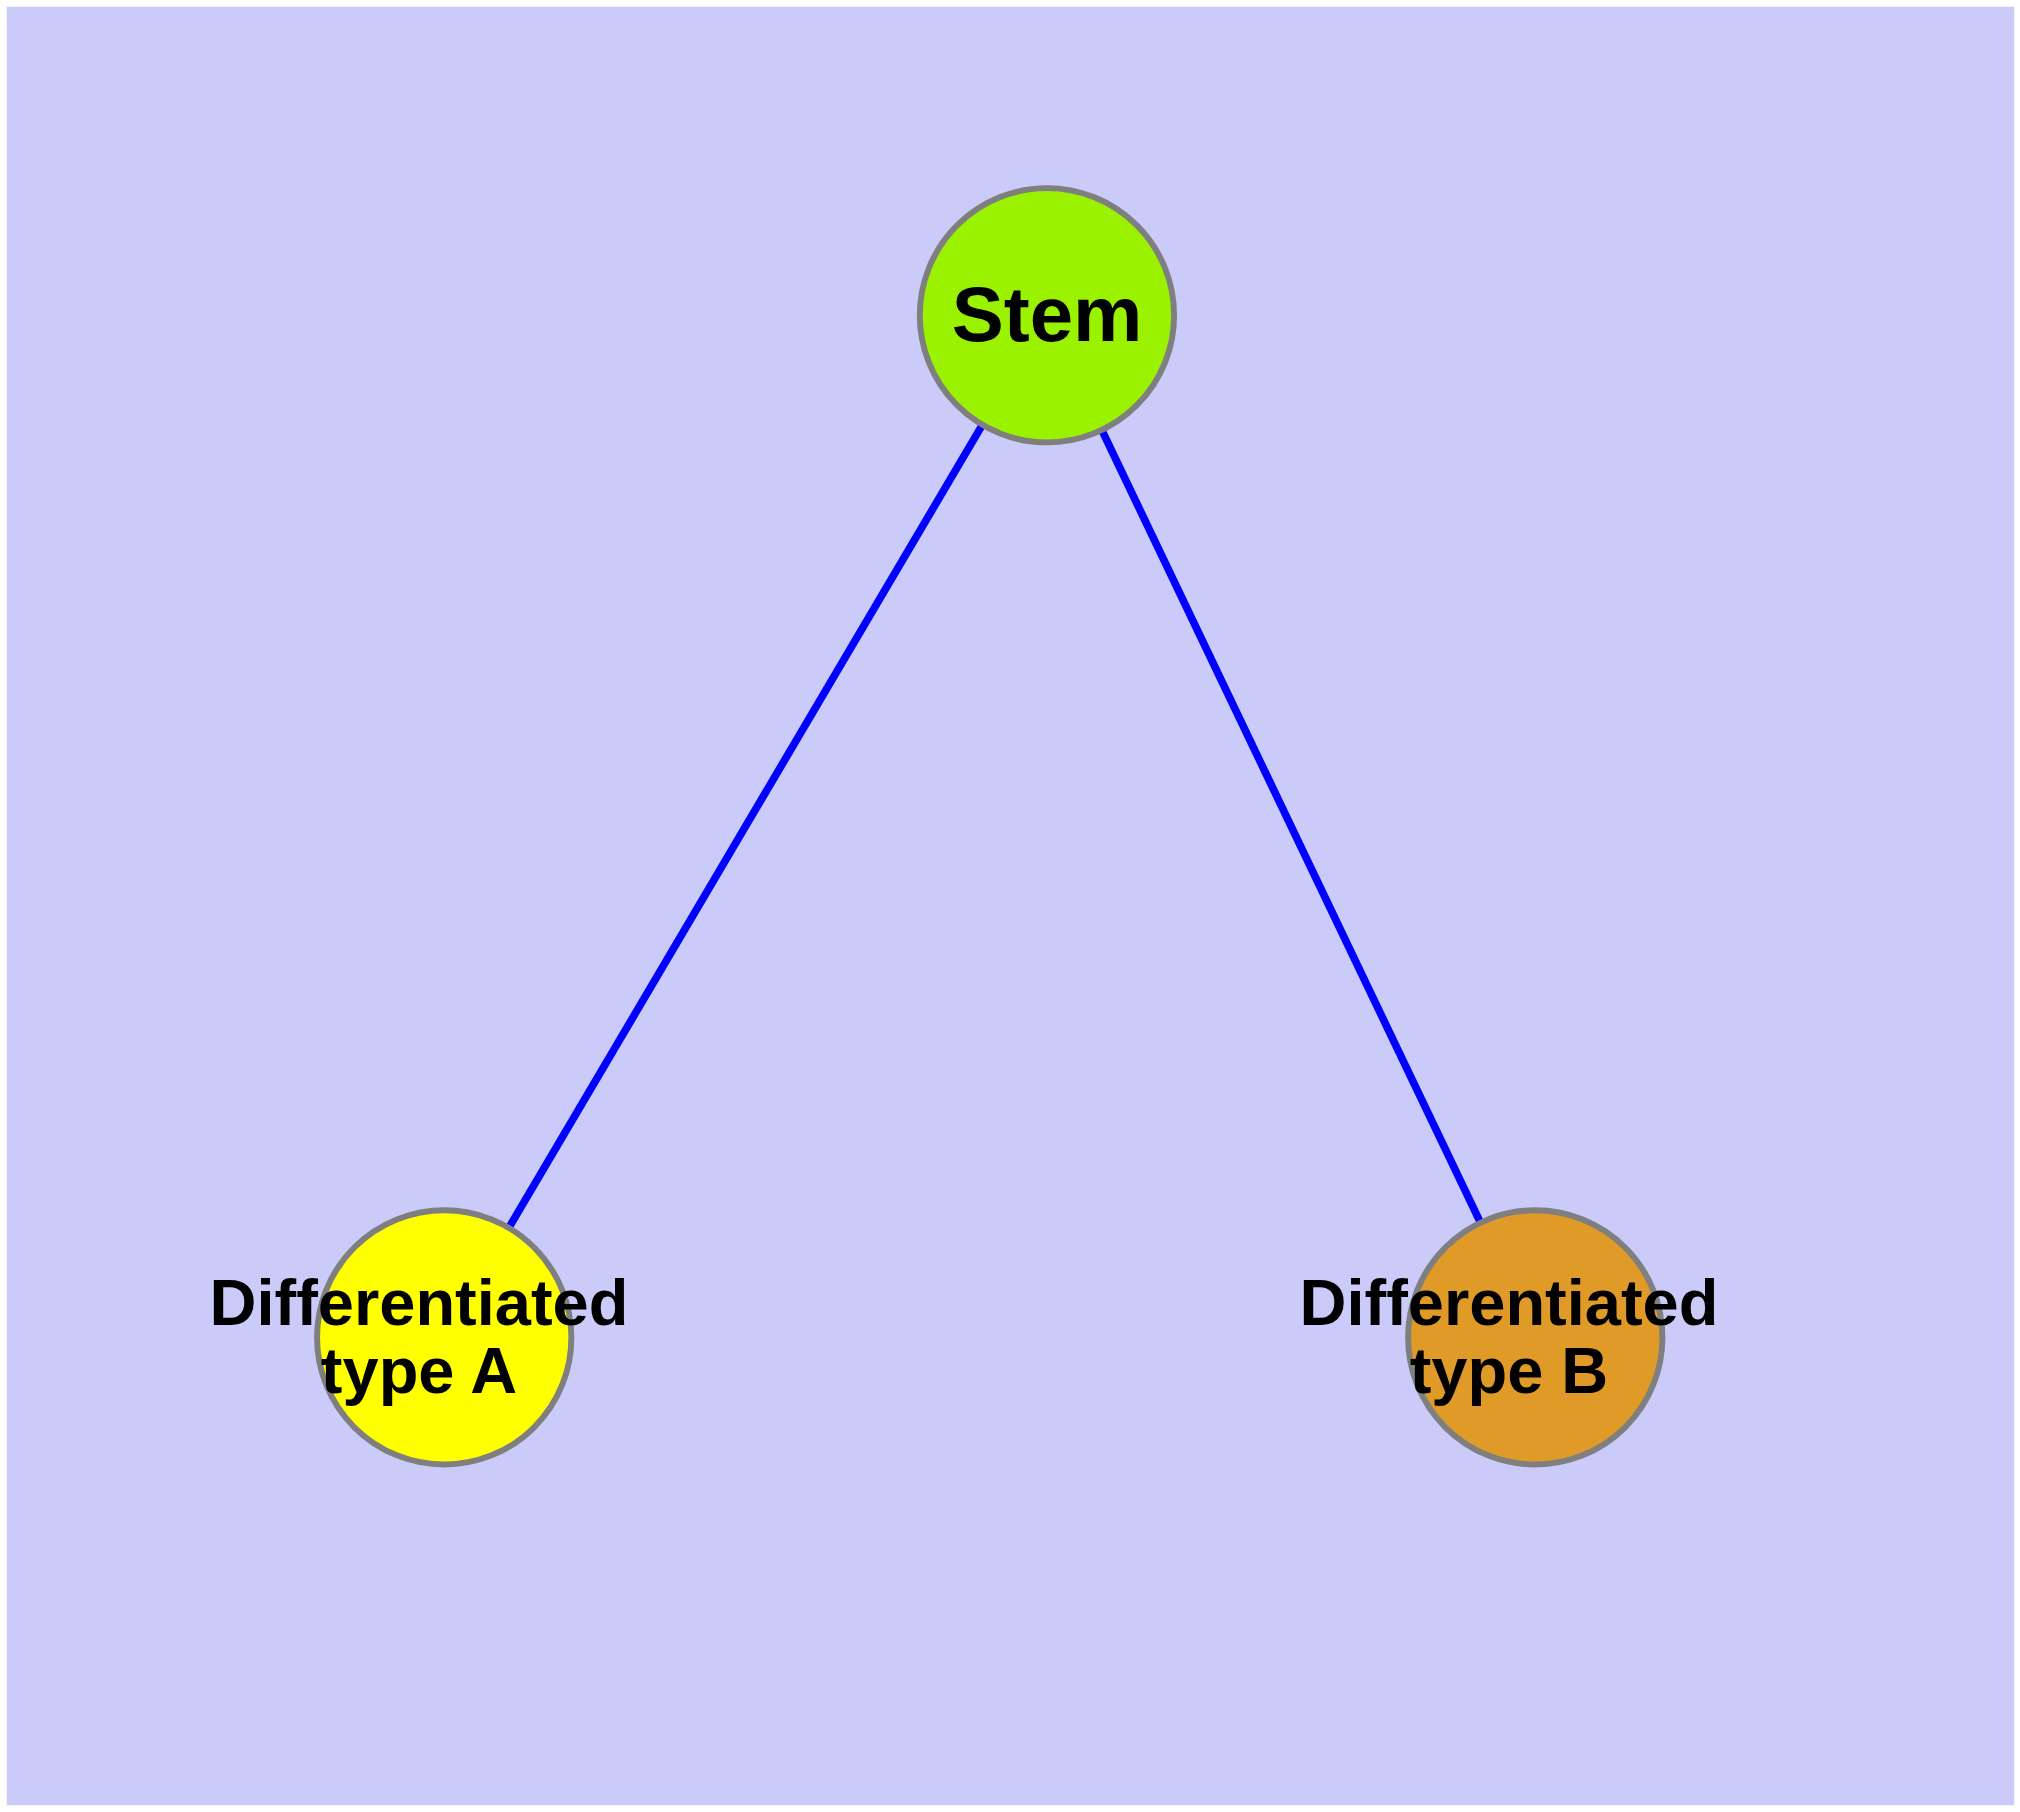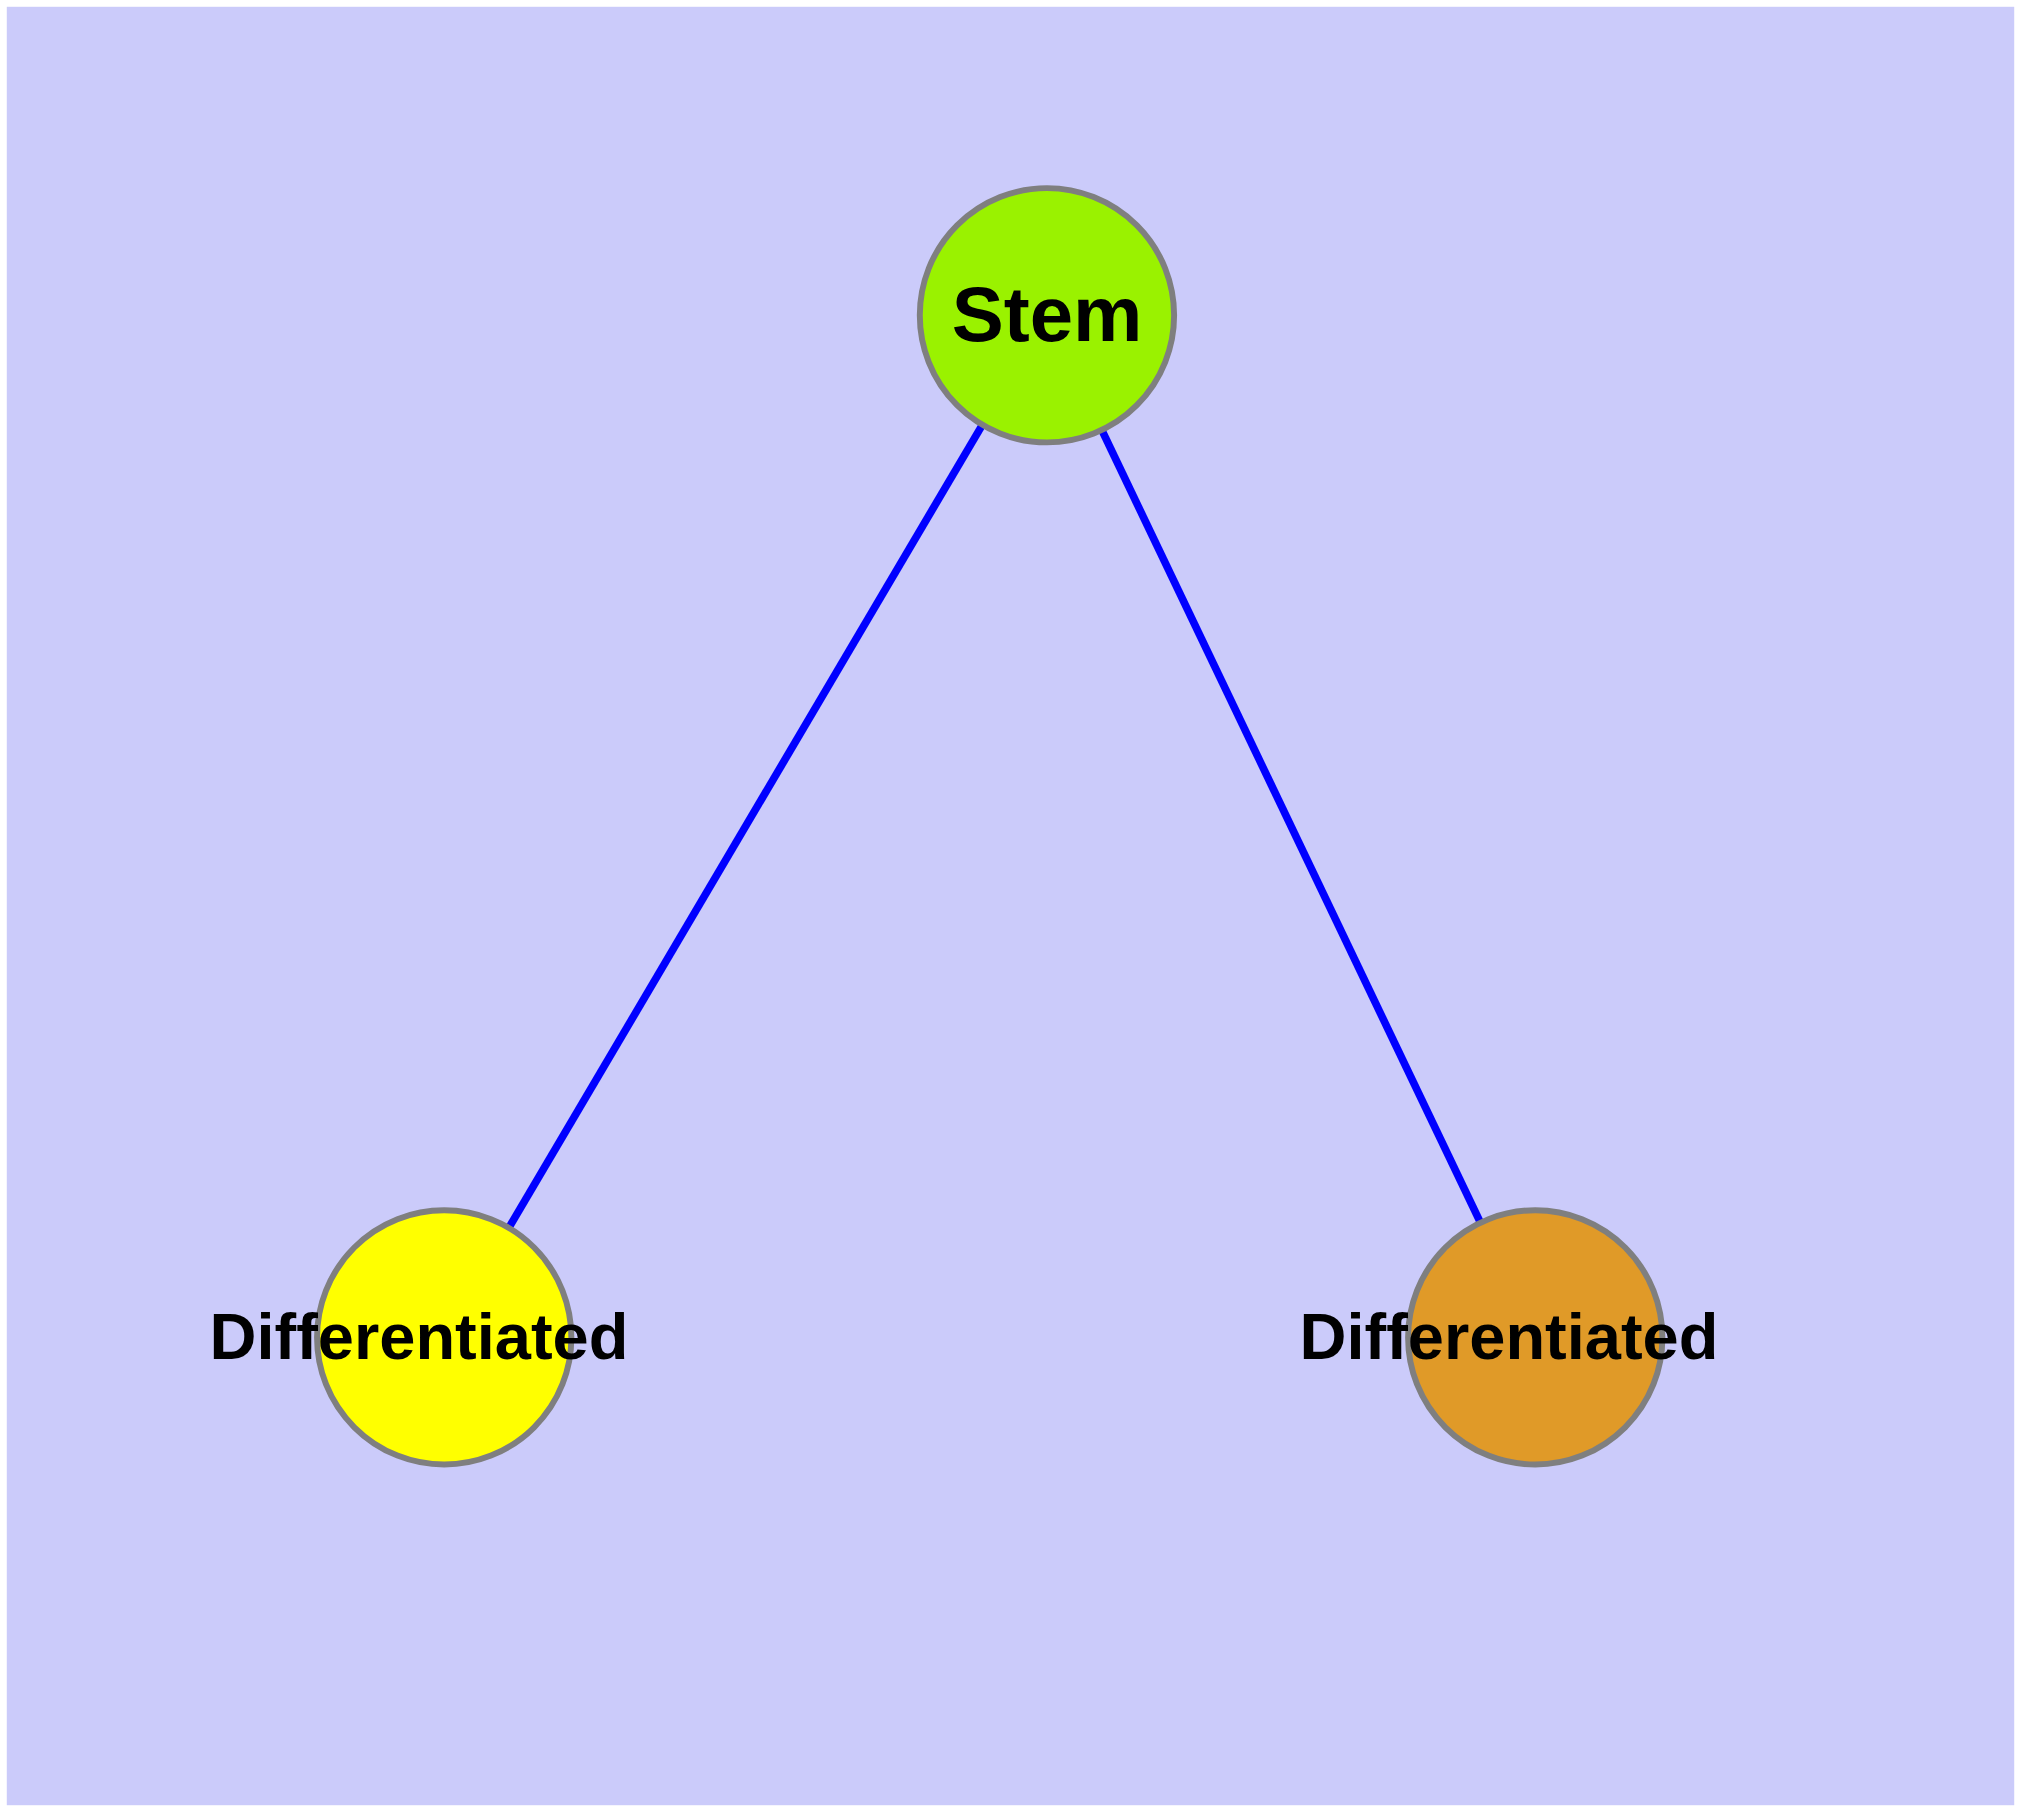--- a/index.html
+++ b/index.html
@@ -56,17 +56,17 @@
         <line x1="1298.3538944669706" y1="504.64721654021974" x2="1747.6461055330294" y2="1445.3527834597803" stroke="#0000FF" stroke-width="9" stroke-linecap="butt"></line>
       </g>
     <g id="node-layer">
         <circle cx="1235" cy="372" r="150" fill="#9AF200" stroke="#7F7F7F" stroke-width="7"></circle>
         <circle cx="524" cy="1578" r="150" fill="#FFFF00" stroke="#7F7F7F" stroke-width="7"></circle>
         <circle cx="1811" cy="1578" r="150" fill="#E09A28" stroke="#7F7F7F" stroke-width="7"></circle>
       </g>
   </svg>
   <div id="label-layer">
       <div class="node-label big" style="left: 1047px; top: 315px; color: rgb(0, 0, 0);"><span>Stem</span></div>
-      <div class="node-label leaf" style="left: 419px; top: 1337px; color: rgb(0, 0, 0);"><span>Differentiated</span><br></div>
-      <div class="node-label leaf" style="left: 1509px; top: 1337px; color: rgb(0, 0, 0);"><span>Differentiated</span><br></div>
+      <div class="node-label leaf" style="left: 419px; top: 1337px; color: rgb(0, 0, 0);"><span>Differentiated</span><br><span>type A</span></div>
+      <div class="node-label leaf" style="left: 1509px; top: 1337px; color: rgb(0, 0, 0);"><span>Differentiated</span><br><span>type B</span></div>
     </div>
 </div>
 
 
 </body></html>

